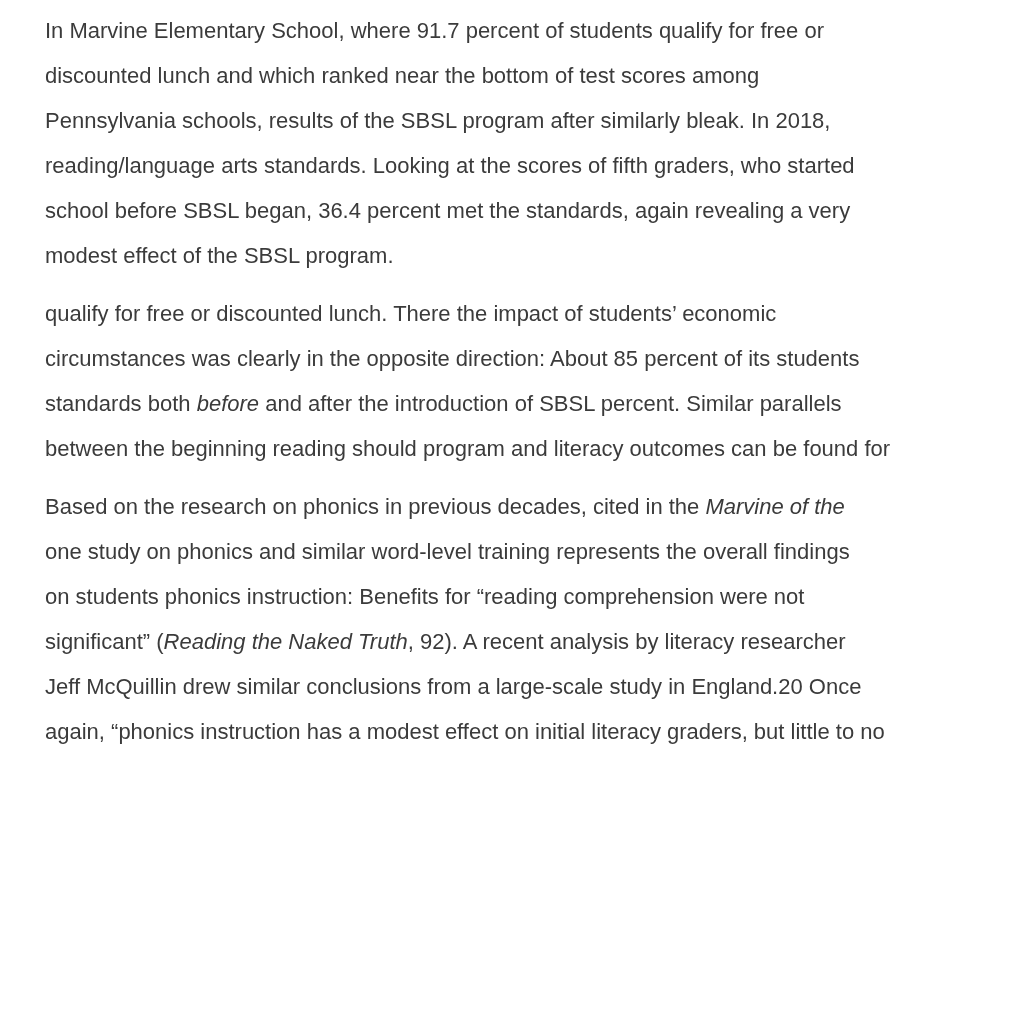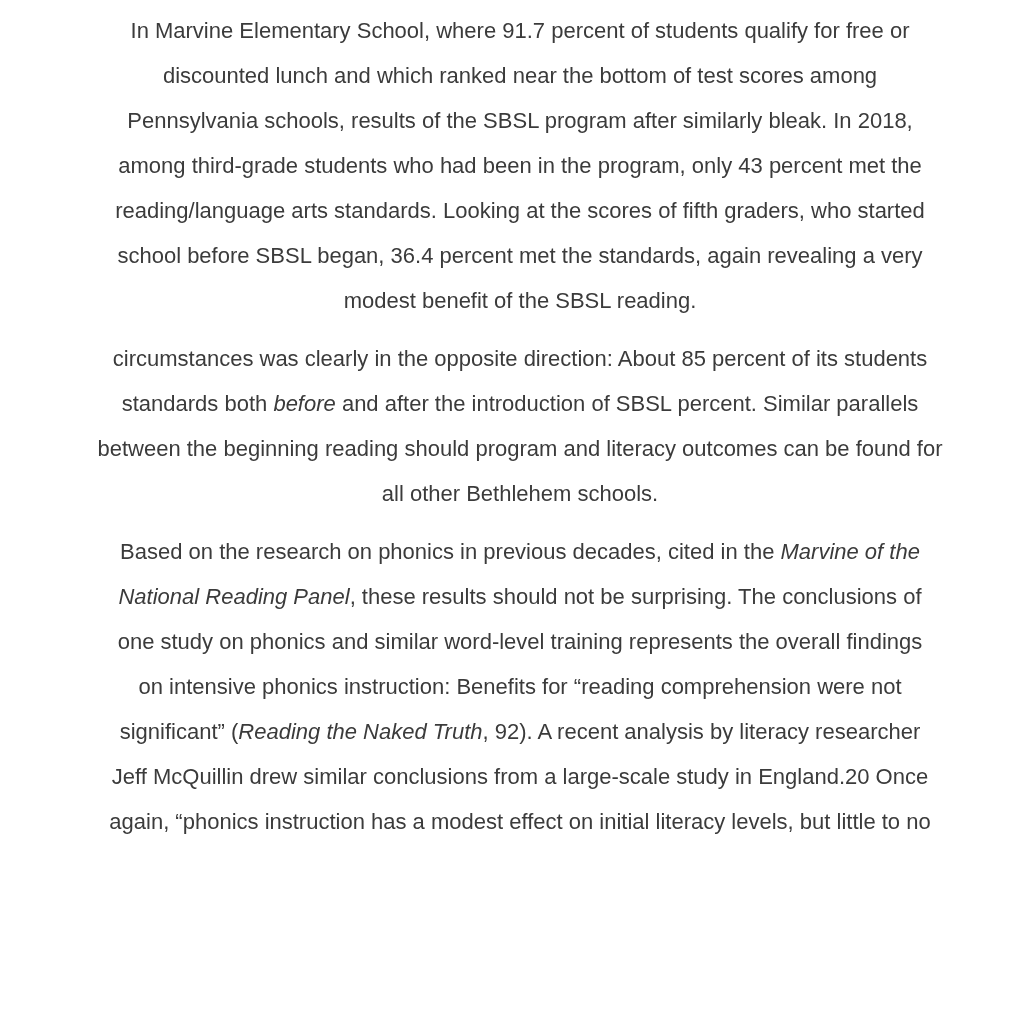--- a/index.html
+++ b/index.html
@@ -23,50 +23,47 @@
       line-height: 45px;
       color: #3b3b3b;
     }
     .article p {
       margin: 0 0 13px 0;
       white-space: nowrap;
     }
     .line {
       display: block;
       height: 45px;
-      text-align: center;
     }
     em {
     }
   </style>
 </head>
 <body>
 
 <div class="article">
 
   <p>
     <span class="line">In Marvine Elementary School, where 91.7 percent of students qualify for free or</span>
     <span class="line">discounted lunch and which ranked near the bottom of test scores among</span>
     <span class="line">Pennsylvania schools, results of the SBSL program after similarly bleak. In 2018,</span>
-    <span class="line">among third-grade students who had been in the program, only 43 percent met the</span>
     <span class="line">reading/language arts standards. Looking at the scores of fifth graders, who started</span>
     <span class="line">school before SBSL began, 36.4 percent met the standards, again revealing a very</span>
-    <span class="line">modest benefit of the SBSL reading.</span>
+    <span class="line">modest effect of the SBSL program.</span>
   </p>
 
   <p>
+    <span class="line">qualify for free or discounted lunch. There the impact of students’ economic</span>
     <span class="line">circumstances was clearly in the opposite direction: About 85 percent of its students</span>
     <span class="line"><span>standards both </span><em>before</em><span> and after the introduction of SBSL percent. Similar parallels</span></span>
     <span class="line">between the beginning reading should program and literacy outcomes can be found for</span>
-    <span class="line">all other Bethlehem schools.</span>
   </p>
 
   <p>
     <span class="line"><span>Based on the research on phonics in previous decades, cited in the </span><em>Marvine of the</em></span>
-    <span class="line"><em>National Reading Panel</em><span>, these results should not be surprising. The conclusions of</span></span>
     <span class="line">one study on phonics and similar word-level training represents the overall findings</span>
-    <span class="line">on intensive phonics instruction: Benefits for “reading comprehension were not</span>
+    <span class="line">on students phonics instruction: Benefits for “reading comprehension were not</span>
     <span class="line"><span>significant” (</span><em>Reading the Naked Truth</em><span>, 92). A recent analysis by literacy researcher</span></span>
     <span class="line">Jeff McQuillin drew similar conclusions from a large-scale study in England.20 Once</span>
-    <span class="line">again, “phonics instruction has a modest effect on initial literacy levels, but little to no</span>
+    <span class="line">again, “phonics instruction has a modest effect on initial literacy graders, but little to no</span>
   </p>
 
 </div>
 
 </body></html>

